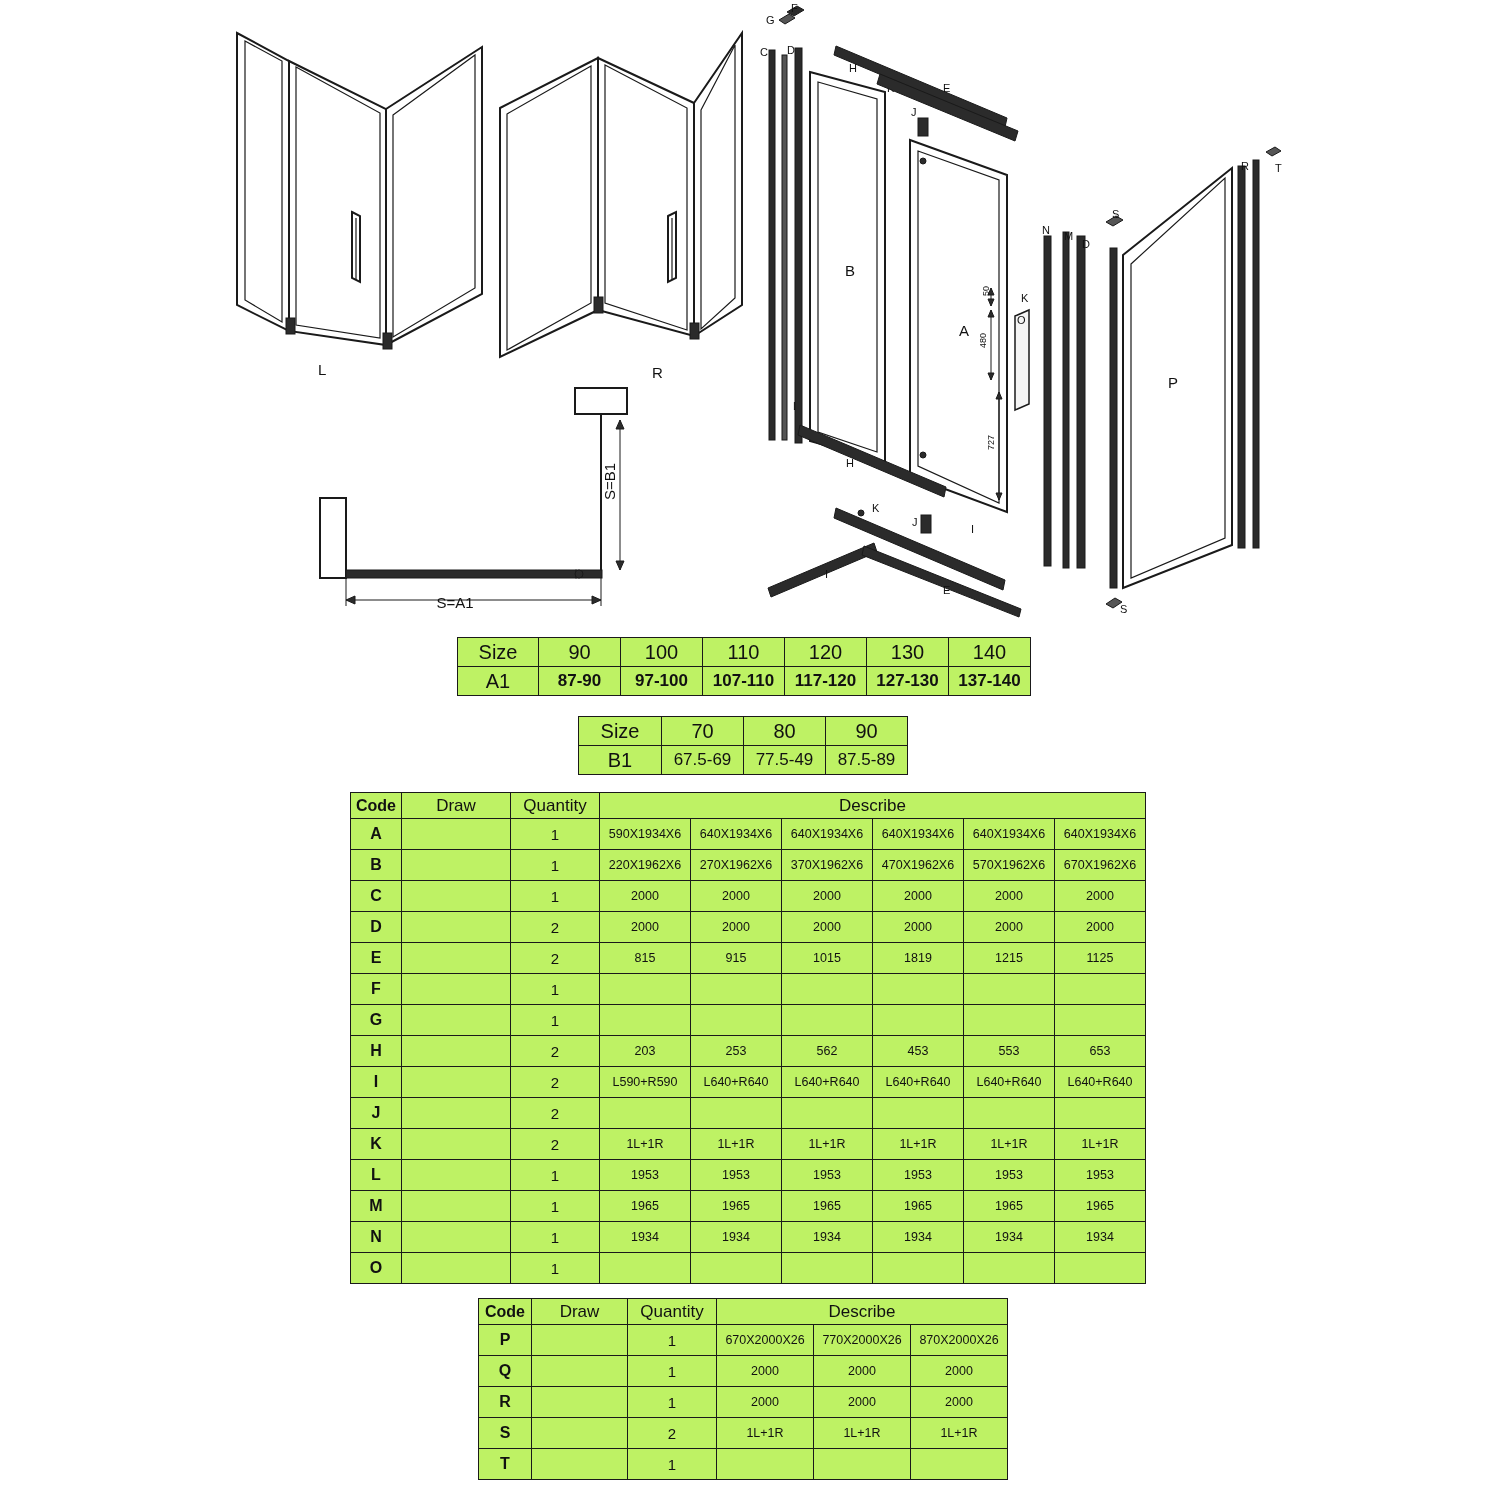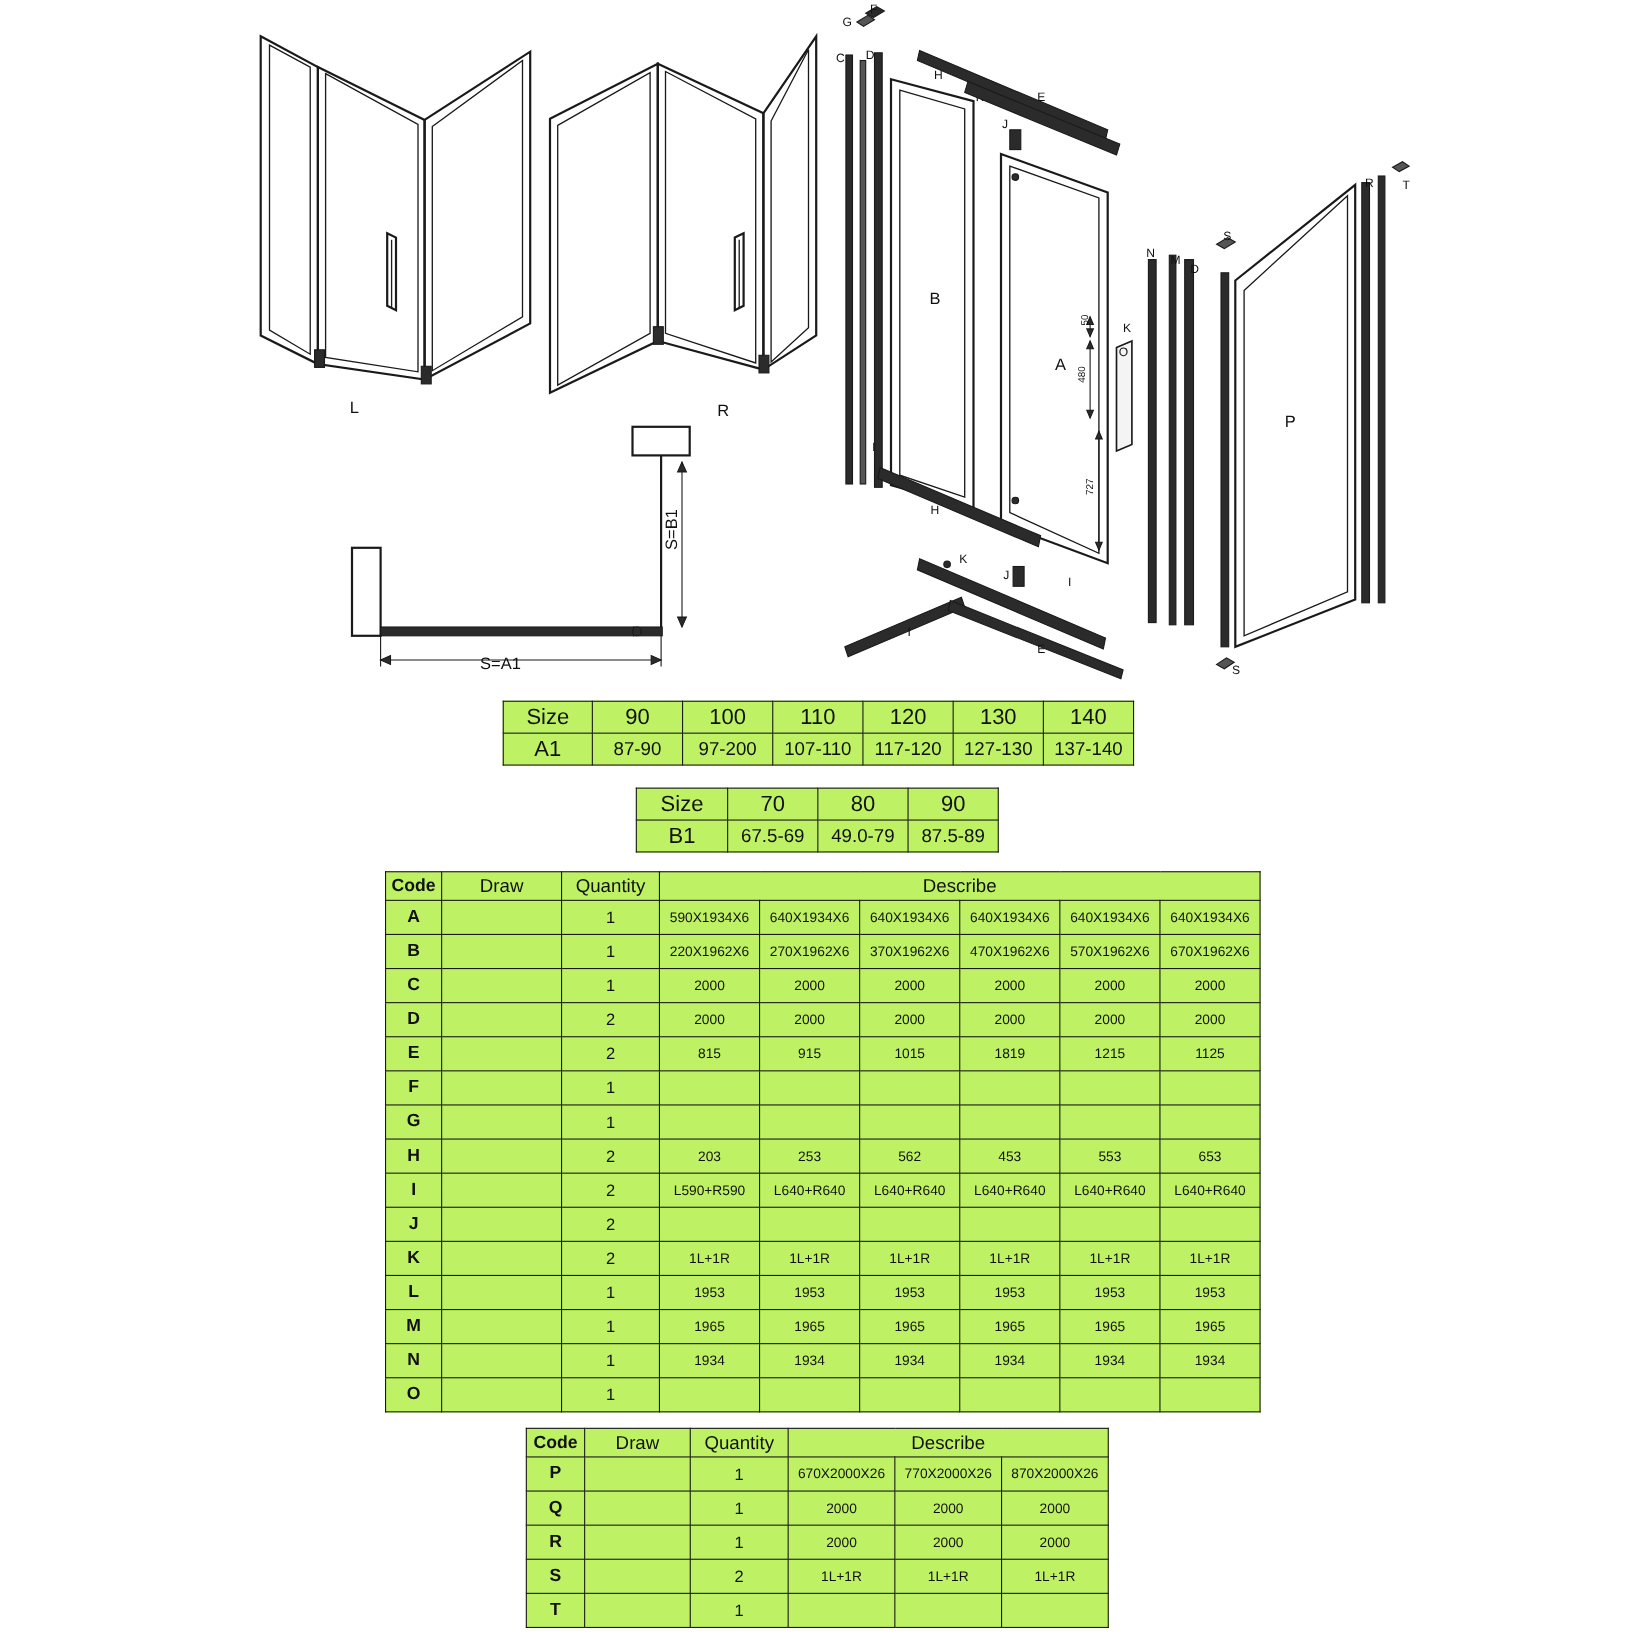--- a/index.html
+++ b/index.html
@@ -92,21 +92,21 @@
   #size-a1-table {
     left: 457px;
     top: 637px;
   }
   #size-a1-table th, #size-a1-table td {
     font-size: 20px;
     height: 28px;
   }
   #size-a1-table .hdr-label { width: 80px; }
   #size-a1-table .col { width: 81px; }
-  #size-a1-table td.val { font-size: 17px; }
+  #size-a1-table td.val { font-size: 17px; font-weight: bold; }
 
   #size-b1-table {
     left: 578px;
     top: 716px;
   }
   #size-b1-table th, #size-b1-table td {
     font-size: 20px;
     height: 28px;
   }
   #size-b1-table .hdr-label { width: 82px; }
@@ -442,41 +442,41 @@
     <th class="col">90</th>
     <th class="col">100</th>
     <th class="col">110</th>
     <th class="col">120</th>
     <th class="col">130</th>
     <th class="col">140</th>
   </tr>
   <tr>
     <th class="hdr-label">A1</th>
     <td class="val">87-90</td>
-    <td class="val">97-200</td>
+    <td class="val">97-100</td>
     <td class="val">107-110</td>
     <td class="val">117-120</td>
     <td class="val">127-130</td>
     <td class="val">137-140</td>
   </tr>
 </tbody>
     </table>
 
 <table class="grid" id="size-b1-table">
   <tbody>
         <tr>
     <th class="hdr-label">Size</th>
     <th class="col">70</th>
     <th class="col">80</th>
     <th class="col">90</th>
   </tr>
   <tr>
     <th class="hdr-label">B1</th>
     <td class="val">67.5-69</td>
-    <td class="val">49.0-79</td>
+    <td class="val">77.5-49</td>
     <td class="val">87.5-89</td>
   </tr>
 </tbody>
     </table>
 
 <table class="grid" id="parts-table">
   <tbody>
         <tr>
     <th class="c-code">Code</th>
     <th class="c-draw">Draw</th>

